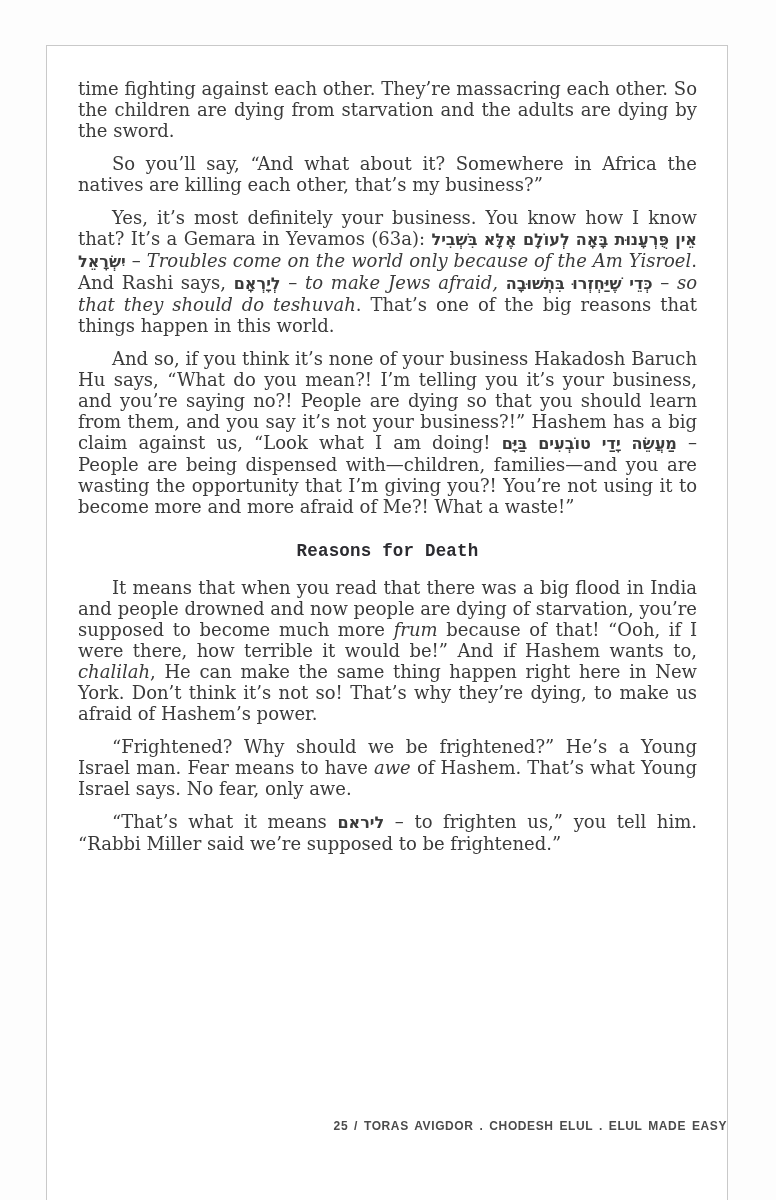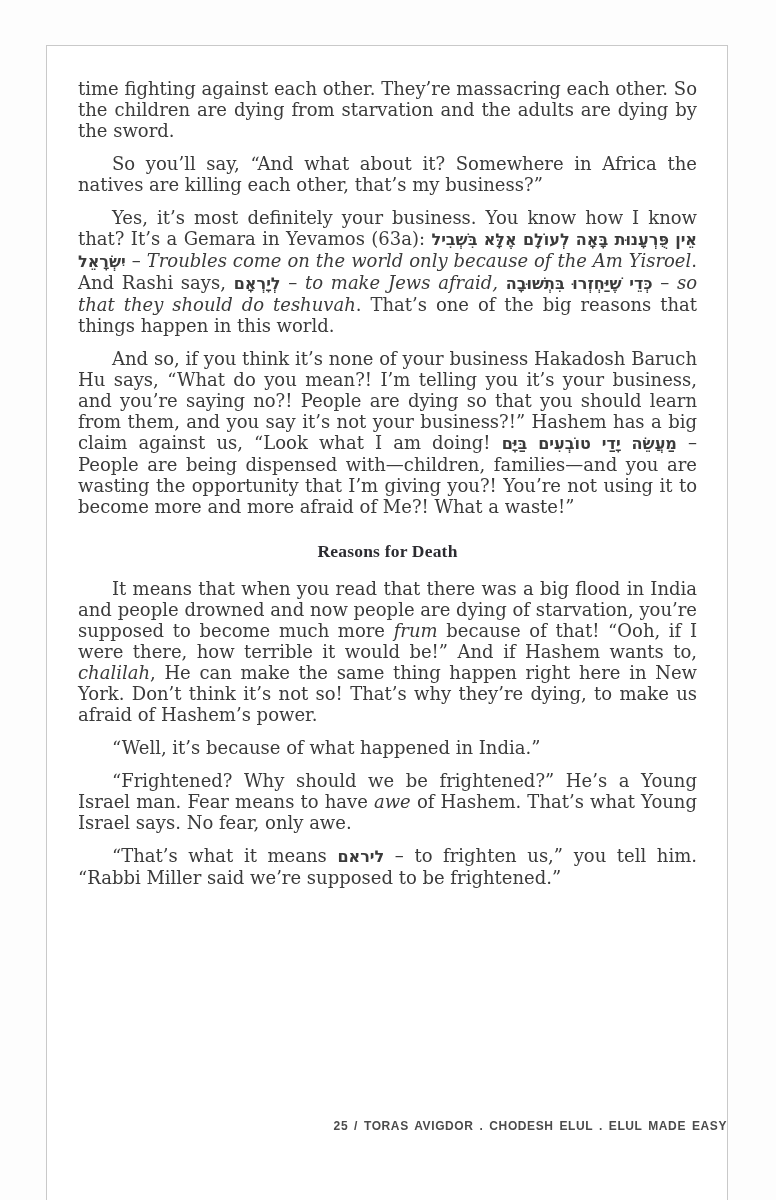--- a/index.html
+++ b/index.html
@@ -32,21 +32,21 @@
     line-height: 21px;
     color: #3b3b3b;
     text-align: justify;
     text-indent: 34px;
     margin: 0 0 12px 0;
   }
   .page-body p.para:first-child {
     text-indent: 0;
   }
   h2.section-heading {
-    font-family: Liberation Serif, serif;
+    font-family: Liberation Mono, monospace;
     font-weight: 700;
     font-size: 17.5px;
     letter-spacing: 0.2px;
     color: #2c2c31;
     text-align: center;
     margin: 24px 0 16px 0;
   }
   .it { font-style: italic; }
   .heb {
     font-family: "DejaVu Sans", "DejaVu Serif", sans-serif;
@@ -73,18 +73,17 @@
 <body>
 
 <div class="page-card">
   <div class="page-body">
       <p class="para"><span>time fighting against each other. They’re massacring each other. So the children are dying from starvation and the adults are dying by the sword.</span></p>
       <p class="para"><span>So you’ll say, “And what about it? Somewhere in Africa the natives are killing each other, that’s my business?”</span></p>
       <p class="para"><span>Yes, it’s most definitely your business. You know how I know that? It’s a Gemara in Yevamos (63a): </span><span class="heb">אֵין פֻּרְעָנוּת בָּאָה לְעוֹלָם אֶלָּא בִּשְׁבִיל יִשְׂרָאֵל</span><span> – </span><span class="it">Troubles come on the world only because of the Am Yisroel</span><span>. And Rashi says, </span><span class="heb">לְיָרְאָם</span><span> – </span><span class="it">to make Jews afraid,</span><span> </span><span class="heb">כְּדֵי שֶׁיַּחְזְרוּ בִּתְשׁוּבָה</span><span> – </span><span class="it">so that they should do teshuvah</span><span>. That’s one of the big reasons that things happen in this world.</span></p>
       <p class="para"><span>And so, if you think it’s none of your business Hakadosh Baruch Hu says, “What do you mean?! I’m telling you it’s your business, and you’re saying no?! People are dying so that you should learn from them, and you say it’s not your business?!” Hashem has a big claim against us, “Look what I am doing! </span><span class="heb">מַעֲשֵׂה יָדַי טוֹבְעִים בַּיָּם</span><span> – People are being dispensed with—children, families—and you are wasting the opportunity that I’m giving you?! You’re not using it to become more and more afraid of Me?! What a waste!”</span></p>
       <h2 class="section-heading">Reasons for Death</h2>
       <p class="para"><span>It means that when you read that there was a big flood in India and people drowned and now people are dying of starvation, you’re supposed to become much more </span><span class="it">frum</span><span> because of that! “Ooh, if I were there, how terrible it would be!” And if Hashem wants to, </span><span class="it">chalilah</span><span>, He can make the same thing happen right here in New York. Don’t think it’s not so! That’s why they’re dying, to make us afraid of Hashem’s power.</span></p>
-      <p class="para"><span>“Well, it’s because of what happened in India.”</span></p>
       <p class="para"><span>“Frightened? Why should we be frightened?” He’s a Young Israel man. Fear means to have </span><span class="it">awe</span><span> of Hashem. That’s what Young Israel says. No fear, only awe.</span></p>
       <p class="para"><span>“That’s what it means </span><span class="heb">ליראם</span><span> – to frighten us,” you tell him. “Rabbi Miller said we’re supposed to be frightened.”</span></p>
     </div>
   <div class="page-footer">25 / TORAS AVIGDOR . CHODESH ELUL . ELUL MADE EASY</div>
 </div>
 
 </body></html>

